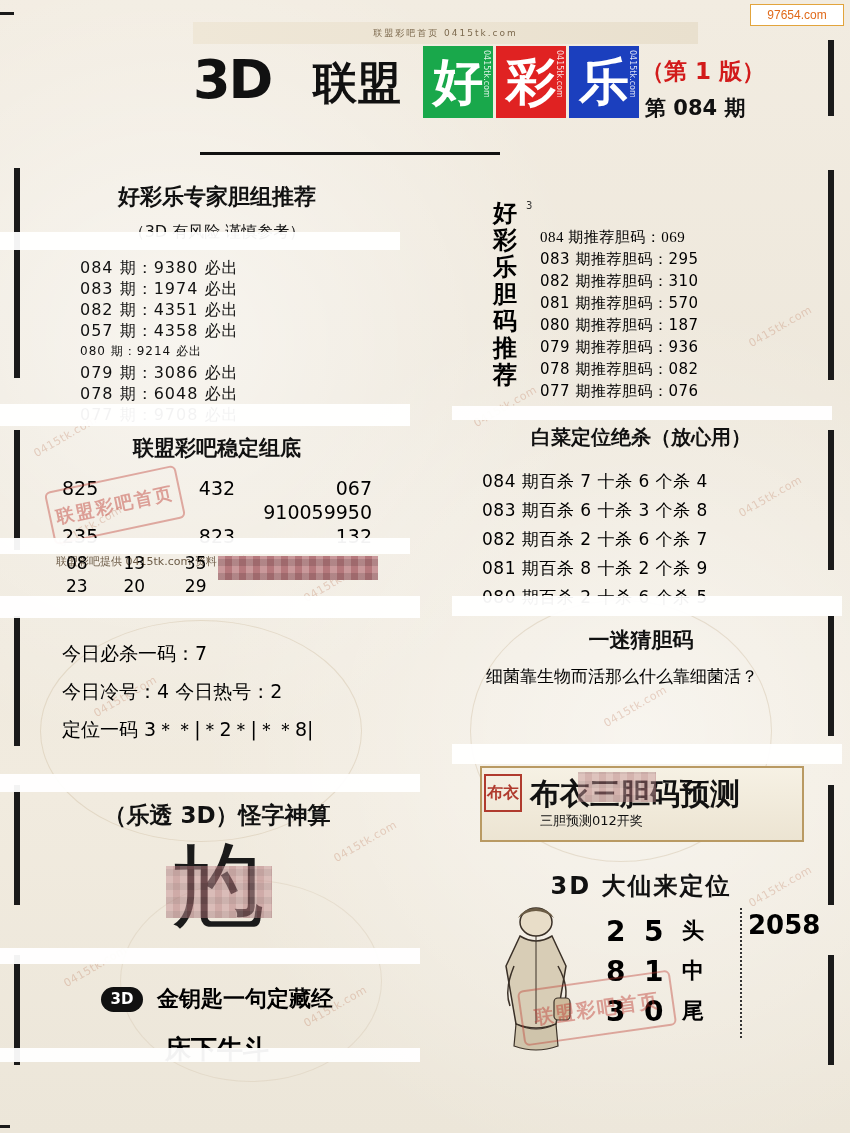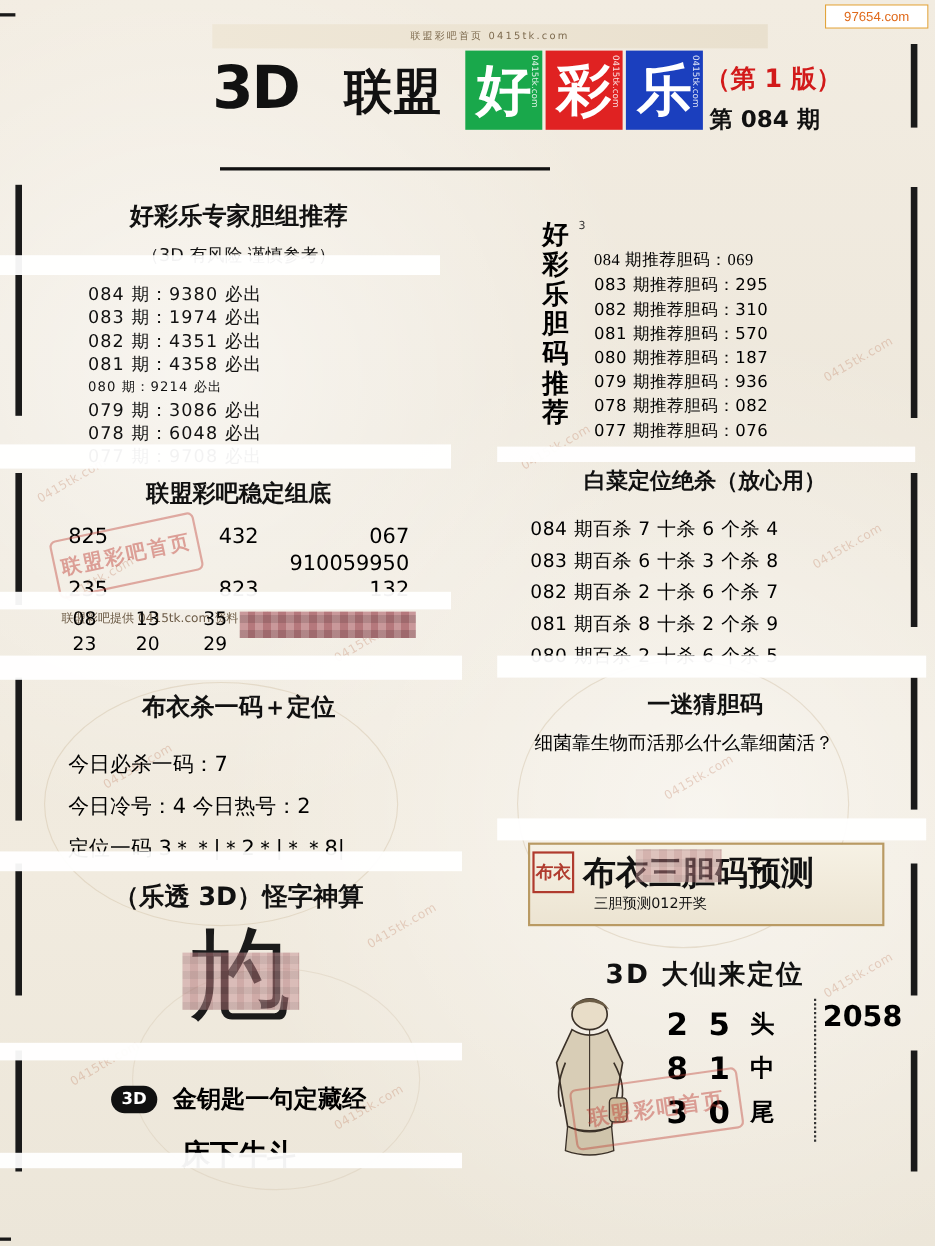--- a/index.html
+++ b/index.html
@@ -181,21 +181,21 @@
 
 <div class="ruleline" style="left:200px;top:152px;width:300px;height:3px;"></div>
 
 <div class="card" style="left:22px;top:168px;width:390px;height:250px;">
   <div class="card-title" style="font-size:22px;margin-top:14px;">好彩乐专家胆组推荐</div>
   <div style="text-align:center;font-size:16px;margin-top:10px;color:#111;">（3D 有风险 谨慎参考）</div>
   <div style="margin-top:14px;padding-left:58px;">
     <div class="rowtxt" style="font-size:16px;letter-spacing:1px;line-height:21px;">084 期：9380 必出</div>
     <div class="rowtxt" style="font-size:16px;letter-spacing:1px;line-height:21px;">083 期：1974 必出</div>
     <div class="rowtxt" style="font-size:16px;letter-spacing:1px;line-height:21px;">082 期：4351 必出</div>
-    <div class="rowtxt" style="font-size:16px;letter-spacing:1px;line-height:21px;">081 期：4358 必出</div>
+    <div class="rowtxt" style="font-size:16px;letter-spacing:1px;line-height:21px;">057 期：4358 必出</div>
     <div class="rowtxt" style="font-size:12px;letter-spacing:1px;line-height:21px;">080 期：9214 必出</div>
     <div class="rowtxt" style="font-size:16px;letter-spacing:1px;line-height:21px;">079 期：3086 必出</div>
     <div class="rowtxt" style="font-size:16px;letter-spacing:1px;line-height:21px;">078 期：6048 必出</div>
     <div class="rowtxt" style="font-size:16px;letter-spacing:1px;line-height:21px;">077 期：9708 必出</div>
   </div>
 </div>
 
 <div class="band" style="left:0;top:232px;width:400px;height:18px;"></div>
 <div class="band" style="left:0;top:404px;width:410px;height:22px;"></div>
 
@@ -237,21 +237,20 @@
       <span style="display:inline-block;width:56px;">20</span>
       <span style="display:inline-block;width:56px;">29</span>
     </div>
   </div>
 </div>
 <div class="mosaic" style="left:218px;top:556px;width:160px;height:24px;"></div>
 
 <div class="band" style="left:0;top:596px;width:420px;height:22px;"></div>
 
 <div class="card" style="left:22px;top:616px;width:390px;height:160px;">
-  <div class="card-title" style="font-size:22px;margin-top:12px;">布衣杀一码＋定位</div>
   <div style="margin-top:18px;padding-left:40px;">
     <div style="font-size:19px;line-height:38px;">今日必杀一码：7</div>
     <div style="font-size:19px;line-height:38px;">今日冷号：4 今日热号：2</div>
     <div style="font-size:19px;line-height:38px;">定位一码 3＊＊|＊2＊|＊＊8|</div>
   </div>
 </div>
 
 <div class="band" style="left:0;top:774px;width:420px;height:18px;"></div>
 
 <div class="card" style="left:22px;top:790px;width:390px;height:170px;">

